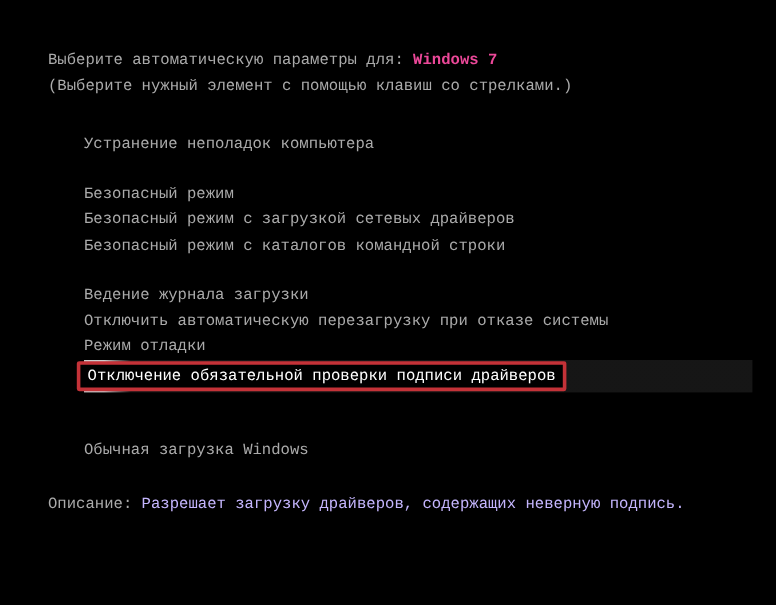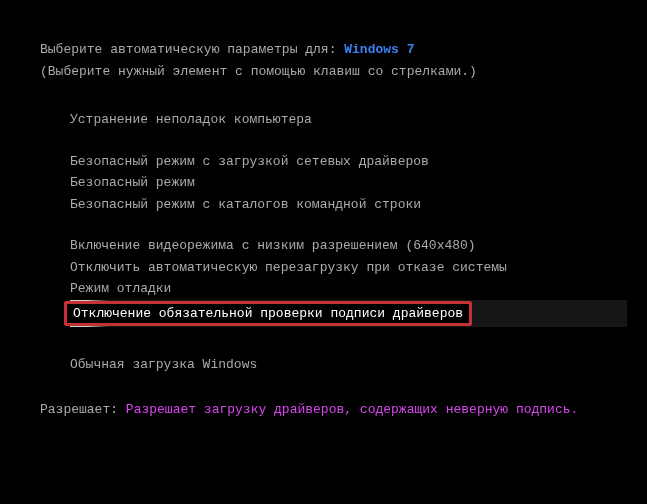--- a/index.html
+++ b/index.html
@@ -8,21 +8,21 @@
       color: #aaa;
       font-family: Consolas, 'Courier New', monospace;
       font-size: 13px;
       width: 647px;
       height: 504px;
       padding: 40px 20px 20px 40px;
       line-height: 1.5;
       position: relative;
     }
     .header-1 { margin-bottom: 2px; }
-    .header-1 .os { color: #3b82f6; font-weight: bold; }
+    .header-1 .os { color: #ec4899; font-weight: bold; }
     .header-2 { margin-bottom: 28px; }
     .menu { padding-left: 30px; }
     .menu-item {
       padding: 1px 0;
       margin: 0;
       color: #aaa;
       cursor: default;
     }
     .gap { height: 20px; }
     .selected-wrapper { position: relative; }
@@ -39,47 +39,47 @@
       position: relative;
       z-index: 2;
       display: inline-block;
       background: #000;
       color: #fff;
       border: 3px solid #c43238;
       border-radius: 2px;
       padding: 0 6px;
       margin-left: -6px;
     }
-    .normal-start { padding-top: 28px; }
+    .normal-start { padding-top: 38px; }
     .description-line {
       padding-top: 24px;
       color: #aaa;
     }
-    .description-line .desc-text { color: #d946ef; }
+    .description-line .desc-text { color: #c4b5fd; }
   </style>
 </head>
 <body>
 
 <div class="header-1">
   <span>Выберите автоматическую параметры для: </span><span class="os">Windows 7</span>
 </div>
 <div class="header-2">(Выберите нужный элемент с помощью клавиш со стрелками.)</div>
 
 <div class="menu">
   <div class="menu-item">Устранение неполадок компьютера</div>
   <div class="gap"></div>
+  <div class="menu-item">Безопасный режим</div>
   <div class="menu-item">Безопасный режим с загрузкой сетевых драйверов</div>
-  <div class="menu-item">Безопасный режим</div>
   <div class="menu-item">Безопасный режим с каталогов командной строки</div>
   <div class="gap"></div>
-  <div class="menu-item">Включение видеорежима с низким разрешением (640x480)</div>
+  <div class="menu-item">Ведение журнала загрузки</div>
   <div class="menu-item">Отключить автоматическую перезагрузку при отказе системы</div>
   <div class="menu-item">Режим отладки</div>
   <div class="menu-item selected-wrapper">
     <div class="selected-bg"></div>
     <span class="selected-text">Отключение обязательной проверки подписи драйверов</span>
   </div>
   <div class="menu-item normal-start">Обычная загрузка Windows</div>
 </div>
 
 <div class="description-line">
-  <span>Разрешает: </span><span class="desc-text">Разрешает загрузку драйверов, содержащих неверную подпись.</span>
+  <span>Описание: </span><span class="desc-text">Разрешает загрузку драйверов, содержащих неверную подпись.</span>
 </div>
 
 </body></html>

